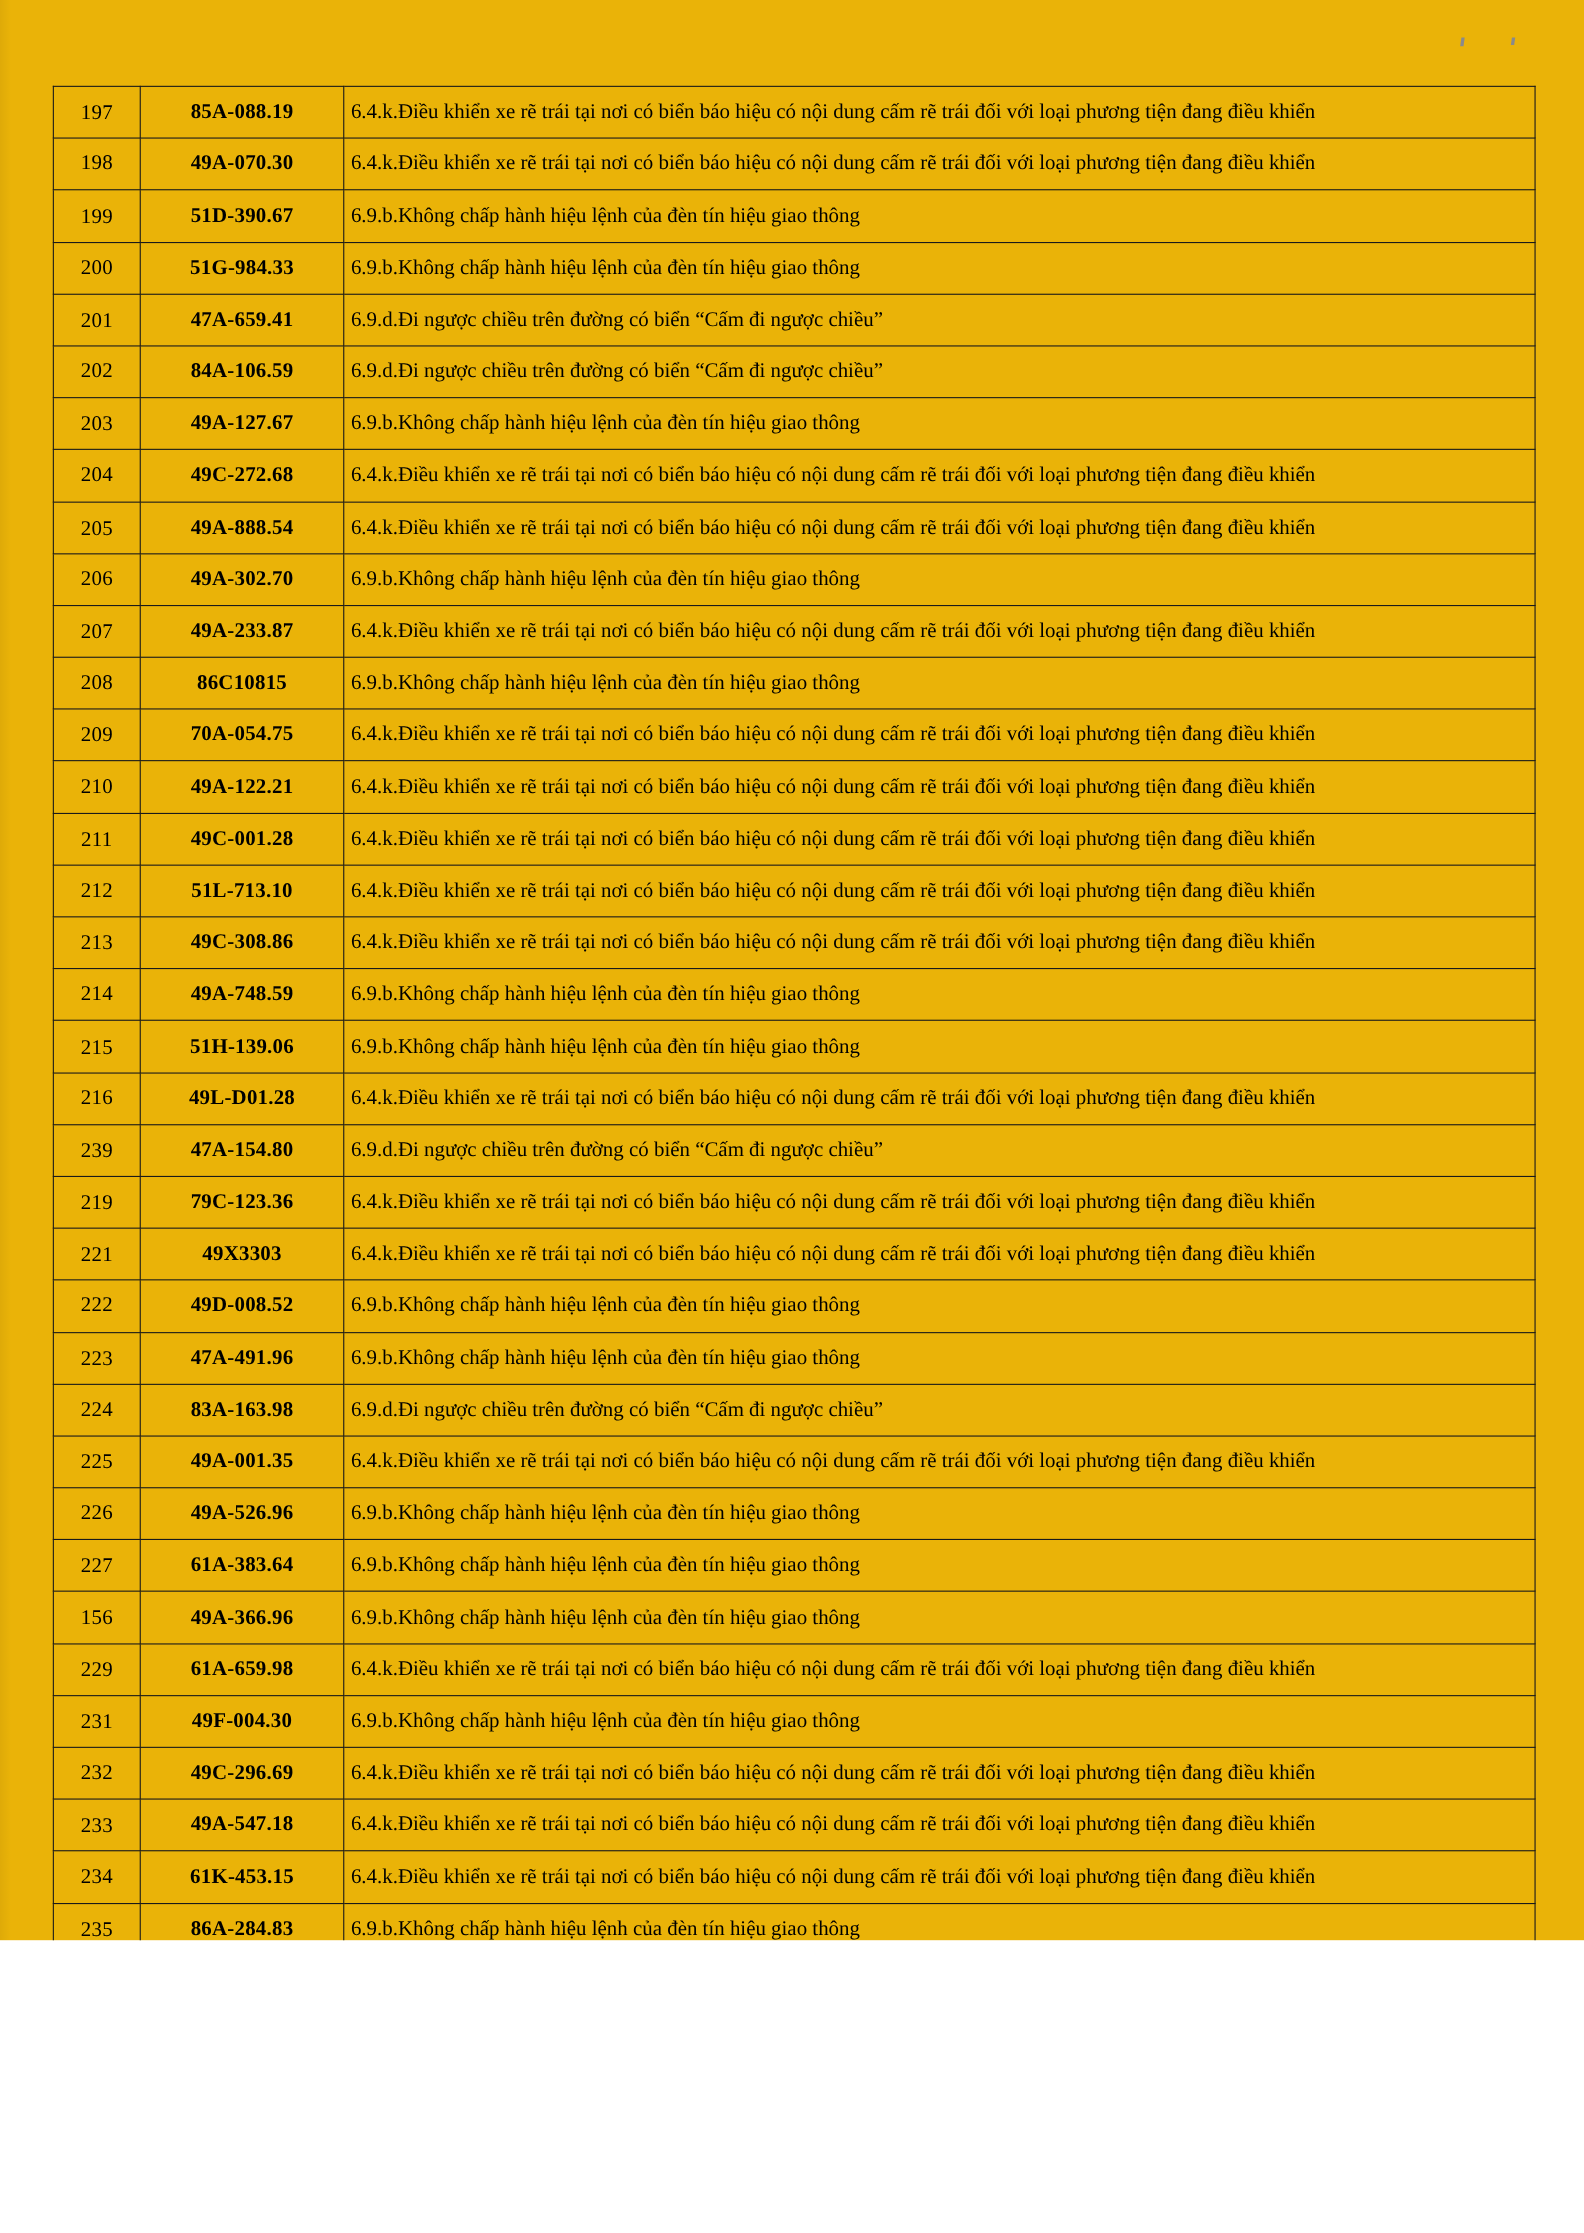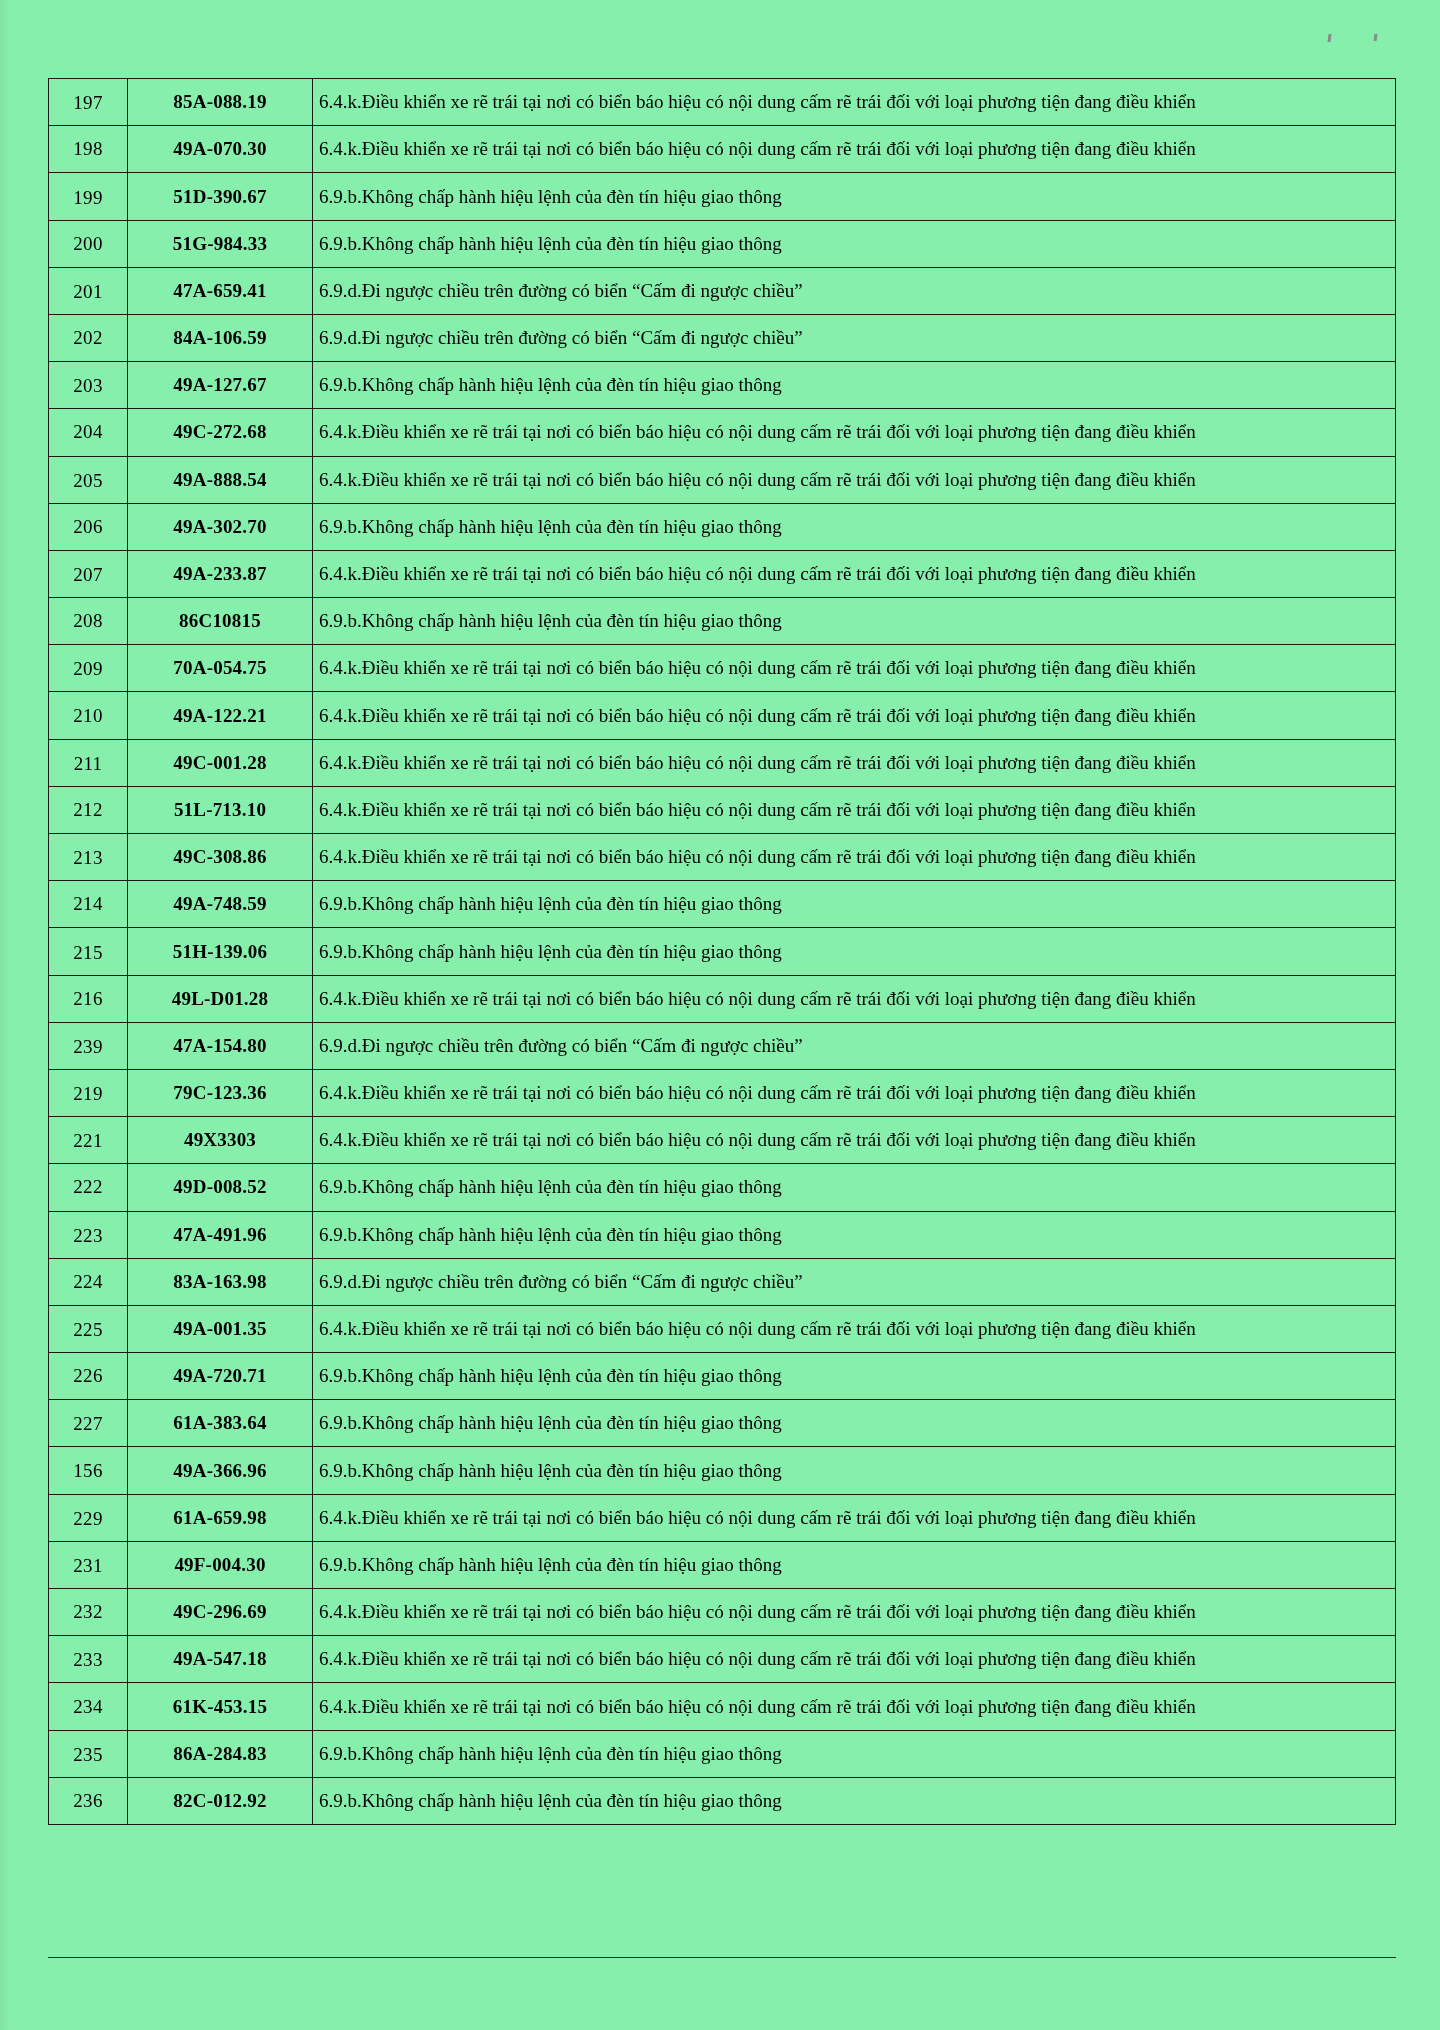--- a/index.html
+++ b/index.html
@@ -3,22 +3,22 @@
 <meta charset="utf-8">
 <style>
   html, body {
     margin: 0;
     padding: 0;
     background: #ffffff;
   }
   .page {
     position: relative;
     width: 1440px;
-    height: 2030px;
-    background: #86efac;
+    height: 1764px;
+    background: #eab308;
     font-family: "Liberation Serif", "DejaVu Serif", serif;
     overflow: hidden;
   }
   .scan-marks {
     position: absolute;
     top: 34px;
     right: 52px;
     width: 60px;
     height: 10px;
   }
@@ -236,21 +236,21 @@
             <td class="col-plate">83A-163.98</td>
             <td class="col-desc">6.9.d.Đi ngược chiều trên đường có biển “Cấm đi ngược chiều”</td>
           </tr>
           <tr class="skew-a">
             <td class="col-idx">225</td>
             <td class="col-plate">49A-001.35</td>
             <td class="col-desc">6.4.k.Điều khiển xe rẽ trái tại nơi có biển báo hiệu có nội dung cấm rẽ trái đối với loại phương tiện đang điều khiển</td>
           </tr>
           <tr>
             <td class="col-idx">226</td>
-            <td class="col-plate">49A-720.71</td>
+            <td class="col-plate">49A-526.96</td>
             <td class="col-desc">6.9.b.Không chấp hành hiệu lệnh của đèn tín hiệu giao thông</td>
           </tr>
           <tr class="skew-a">
             <td class="col-idx">227</td>
             <td class="col-plate">61A-383.64</td>
             <td class="col-desc">6.9.b.Không chấp hành hiệu lệnh của đèn tín hiệu giao thông</td>
           </tr>
           <tr>
             <td class="col-idx">156</td>
             <td class="col-plate">49A-366.96</td>

